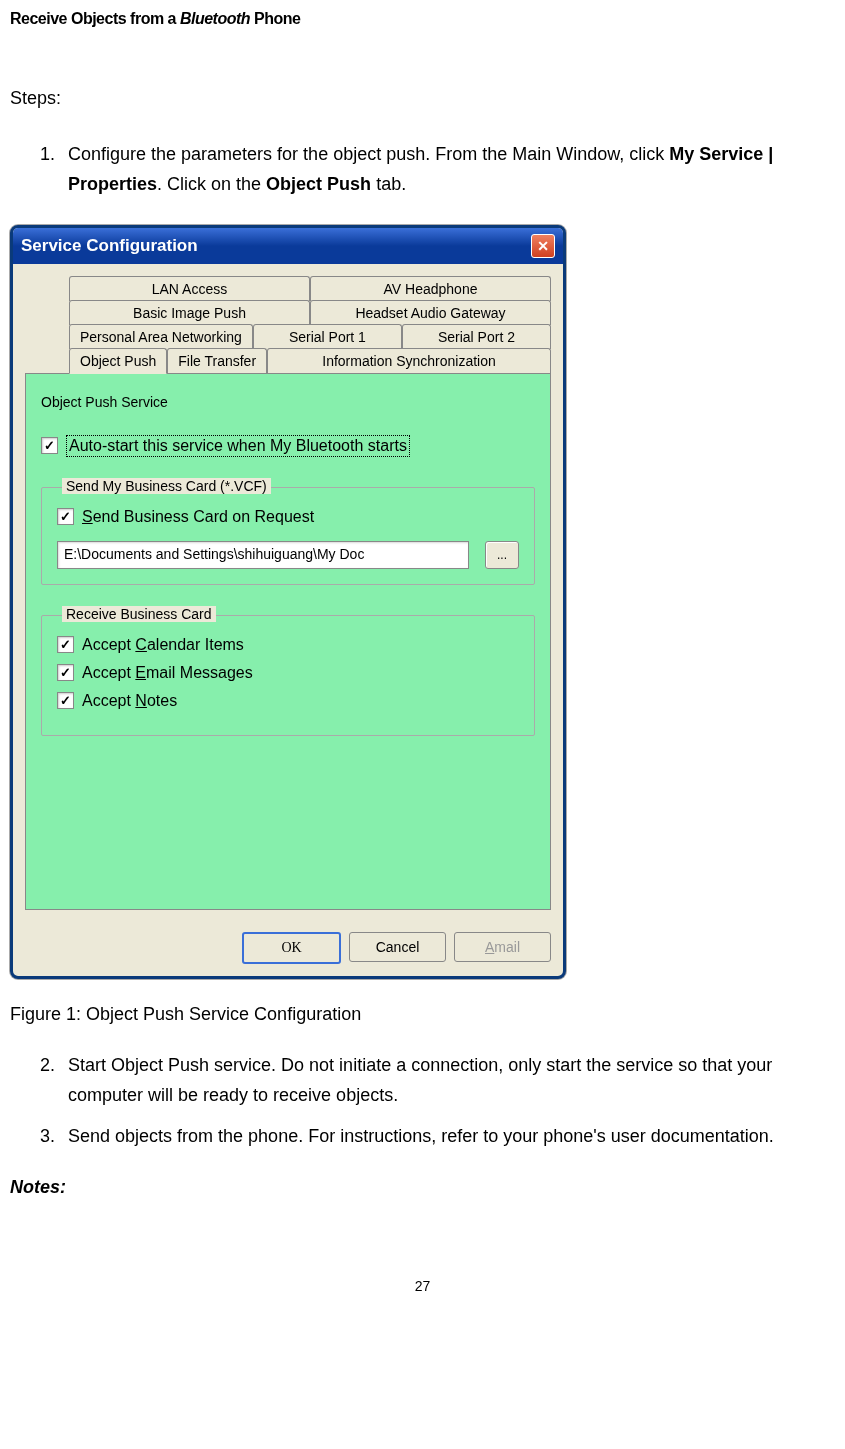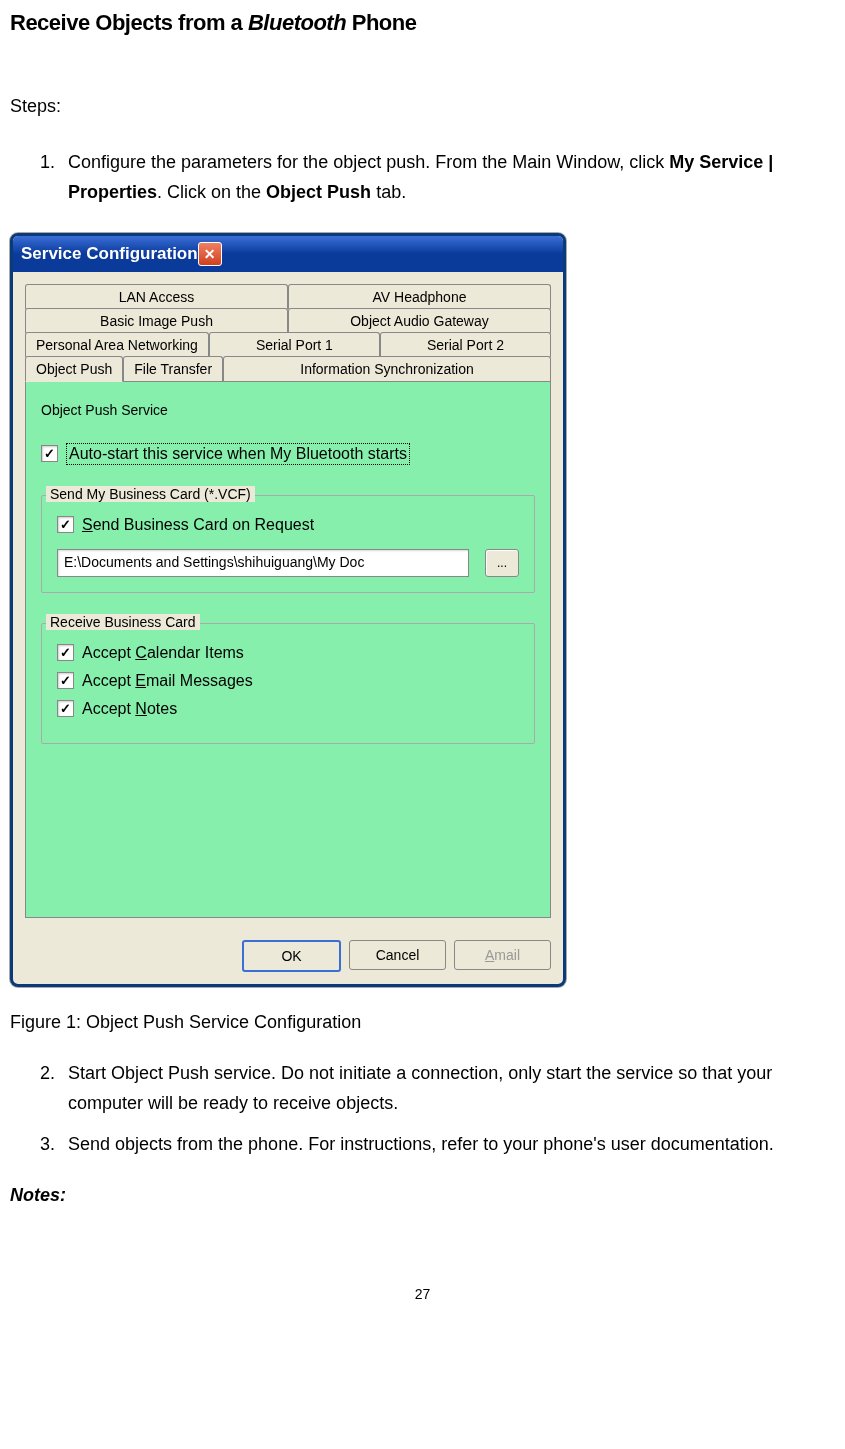--- a/index.html
+++ b/index.html
@@ -6,21 +6,21 @@
       font-family: Arial, sans-serif;
       margin: 0;
       padding: 10px;
       background: #fff;
       width: 845px;
       box-sizing: border-box;
     }
     .main-title {
       font-family: Arial, sans-serif;
       font-weight: 900;
-      font-size: 22px;
+      font-size: 16px;
       margin: 0 0 55px 0;
       letter-spacing: -0.5px;
     }
     .main-title .italic {
       font-style: italic;
     }
     .body-text {
       font-size: 18px;
       line-height: 1.7;
     }
@@ -44,20 +44,21 @@
       margin: 10px 0 25px 0;
       box-shadow: 0 0 0 1px #aaa;
     }
     .titlebar {
       background: linear-gradient(to bottom, #3a6fd8 0%, #0a3a9a 50%, #0a3a9a 100%);
       color: #fff;
       font-weight: bold;
       font-size: 17px;
       padding: 6px 8px;
       display: flex;
+      justify-content: space-between;
       align-items: center;
       border-top-left-radius: 5px;
       border-top-right-radius: 5px;
       font-family: 'Trebuchet MS', Arial, sans-serif;
     }
     .close-btn {
       width: 22px;
       height: 22px;
       background: linear-gradient(to bottom, #f08060, #d04020);
       border: 1px solid #fff;
@@ -75,20 +76,21 @@
       font-size: 14px;
       color: #000;
     }
     .tabs-area {
       position: relative;
     }
     .tab-row {
       display: flex;
       gap: 0;
       margin-bottom: -1px;
+      margin-left: 44px;
     }
     .tab {
       background: #ece9d8;
       border: 1px solid #888;
       border-bottom: none;
       padding: 4px 10px;
       font-size: 14px;
       border-top-left-radius: 3px;
       border-top-right-radius: 3px;
       position: relative;
@@ -143,21 +145,21 @@
     .fieldset {
       border: 1px solid #aaa;
       border-radius: 2px;
       padding: 20px 15px 15px 15px;
       margin-top: 30px;
       position: relative;
     }
     .fieldset-legend {
       position: absolute;
       top: -10px;
-      left: 4px;
+      left: 20px;
       background: #ece9d8;
       padding: 0 4px;
       font-size: 14px;
     }
     .path-row {
       display: flex;
       gap: 16px;
       margin-top: 15px;
     }
     .path-input {
@@ -193,20 +195,21 @@
       border: 1px solid #888;
       border-radius: 3px;
       display: flex;
       align-items: center;
       justify-content: center;
       font-size: 14px;
       font-family: Tahoma, sans-serif;
     }
     .dlg-button.default {
       border: 2px solid #3a6fd8;
+      font-family: Liberation Serif, serif;
     }
     .dlg-button.disabled {
       color: #999;
     }
     .figure-caption {
       font-size: 18px;
       margin: 10px 0 25px 0;
     }
     .notes-label {
       font-weight: bold;
@@ -244,21 +247,21 @@
     </div>
   </div>
   <div class="dialog-body">
     <div class="tabs-area">
       <div class="tab-row">
         <div class="tab" style="flex:1;text-align:center">LAN Access</div>
         <div class="tab" style="flex:1;text-align:center">AV Headphone</div>
       </div>
       <div class="tab-row">
         <div class="tab" style="flex:1;text-align:center">Basic Image Push</div>
-        <div class="tab" style="flex:1;text-align:center">Object Audio Gateway</div>
+        <div class="tab" style="flex:1;text-align:center">Headset Audio Gateway</div>
       </div>
       <div class="tab-row">
         <div class="tab">Personal Area Networking</div>
         <div class="tab" style="flex:1;text-align:center">Serial Port 1</div>
         <div class="tab" style="flex:1;text-align:center">Serial Port 2</div>
       </div>
       <div class="tab-row">
         <div class="tab selected">Object Push</div>
         <div class="tab">File Transfer</div>
         <div class="tab" style="flex:1;text-align:center">Information Synchronization</div>

